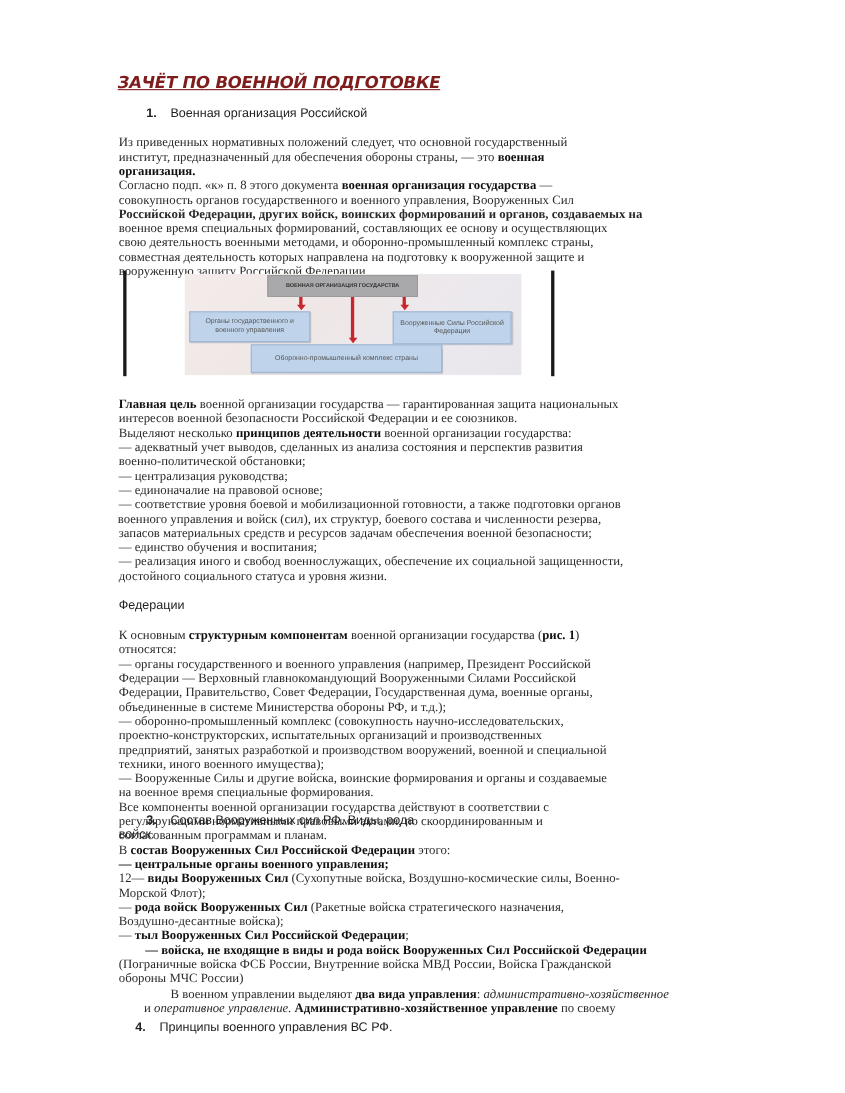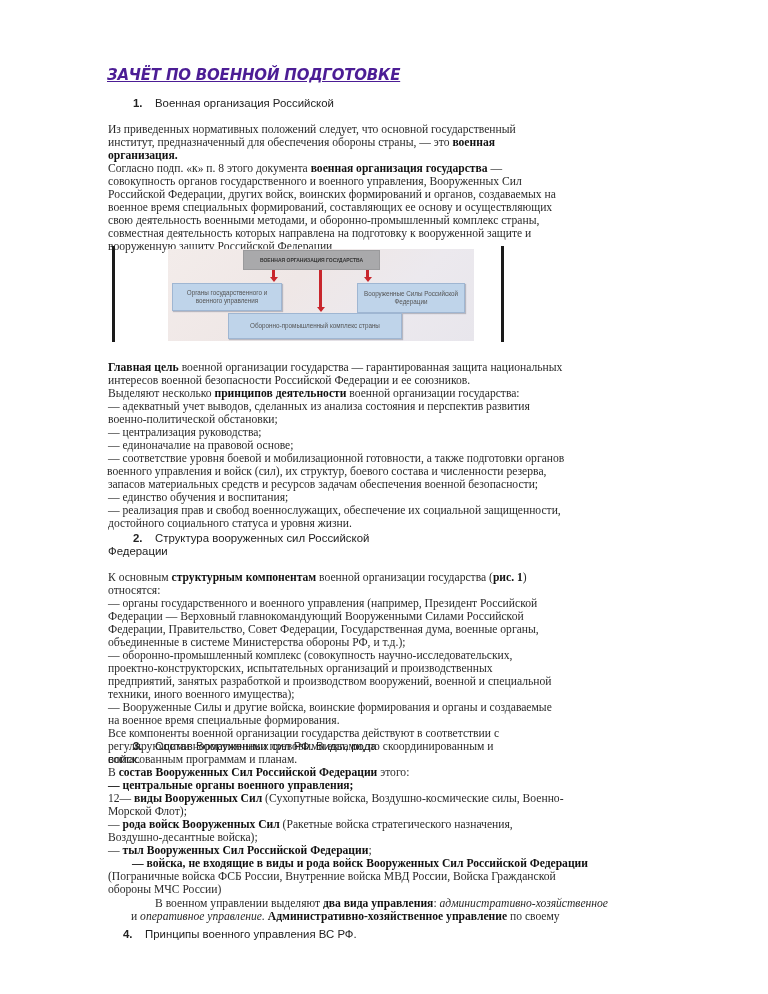--- a/index.html
+++ b/index.html
@@ -1,21 +1,21 @@
 <!DOCTYPE html>
 <html><head>
 <meta charset="utf-8">
 <style>
   html, body { margin:0; padding:0; background:#ffffff; }
   body { width:768px; height:994px; position:relative; overflow:hidden; color:#1a1a1a; }
   .page { position:absolute; left:0; top:0; width:768px; height:994px; background:#fff; }
   .title {
     position:absolute; left:107px; top:66px;
     font-family:"DejaVu Sans", sans-serif; font-weight:bold; font-style:italic;
-    font-size:15px; text-decoration:underline; letter-spacing:-0.2px; color:#4c1d95;
+    font-size:15px; text-decoration:underline; letter-spacing:-0.2px; color:#7f1d1d;
   }
   .line { position:absolute; left:108px; white-space:nowrap; line-height:13px; height:13px; }
   .serif { font-family:"Liberation Serif", serif; font-size:11.6px; color:#2a2a2a; }
   .sans { font-family:"Liberation Sans", sans-serif; font-size:11.4px; color:#222; }
   .hnum { font-weight:bold; display:inline-block; width:22px; }
   .b { font-weight:bold; color:#111; }
   .i { font-style:italic; }
   .figure { position:absolute; left:112px; top:246px; width:392px; height:96px; }
   .fig-bar { position:absolute; top:0; width:3px; height:96px; background:#1a1a1a; }
   .fig-frame { position:absolute; left:56px; top:3px; width:306px; height:92px;
@@ -41,21 +41,21 @@
   <div class="line sans" style="left:133px; top:97px;">
     <span class="hnum">1.</span><span>Военная организация Российской</span>
   </div>
 
   <div id="s1">
       <div class="line serif" style="top: 123px; left: 108px;"><span>Из приведенных нормативных положений следует, что основной государственный</span></div>
       <div class="line serif" style="top: 136px; left: 108px;"><span>институт, предназначенный для обеспечения обороны страны, — это </span><span class="b">военная</span></div>
       <div class="line serif" style="top: 149px; left: 108px;"><span class="b">организация.</span></div>
       <div class="line serif" style="top: 162px; left: 108px;"><span>Согласно подп. «к» п. 8 этого документа </span><span class="b">военная организация государства</span><span> —</span></div>
       <div class="line serif" style="top: 175px; left: 108px;"><span>совокупность органов государственного и военного управления, Вооруженных Сил</span></div>
-      <div class="line serif" style="top: 188px; left: 108px;"><span>Российской Федерации, других войск, воинских формирований и органов, создаваемых на</span></div>
+      <div class="line serif" style="top: 188px; left: 108px; font-weight: bold;"><span>Российской Федерации, других войск, воинских формирований и органов, создаваемых на</span></div>
       <div class="line serif" style="top: 201px; left: 108px;"><span>военное время специальных формирований, составляющих ее основу и осуществляющих</span></div>
       <div class="line serif" style="top: 214px; left: 108px;"><span>свою деятельность военными методами, и оборонно-промышленный комплекс страны,</span></div>
       <div class="line serif" style="top: 227px; left: 108px;"><span>совместная деятельность которых направлена на подготовку к вооруженной защите и</span></div>
       <div class="line serif" style="top: 240px; left: 108px;"><span>вооруженную защиту Российской Федерации</span></div>
     </div>
 
   <div class="figure">
     <div class="fig-bar" style="left:0;"></div>
     <div class="fig-bar" style="left:389px;"></div>
     <div class="fig-frame">
@@ -78,27 +78,24 @@
       <div class="line serif" style="top: 374px; left: 108px;"><span>интересов военной безопасности Российской Федерации и ее союзников.</span></div>
       <div class="line serif" style="top: 387px; left: 108px;"><span>Выделяют несколько </span><span class="b">принципов деятельности</span><span> военной организации государства:</span></div>
       <div class="line serif" style="top: 400px; left: 108px;"><span>— адекватный учет выводов, сделанных из анализа состояния и перспектив развития</span></div>
       <div class="line serif" style="top: 413px; left: 108px;"><span>военно-политической обстановки;</span></div>
       <div class="line serif" style="top: 426px; left: 108px;"><span>— централизация руководства;</span></div>
       <div class="line serif" style="top: 439px; left: 108px;"><span>— единоначалие на правовой основе;</span></div>
       <div class="line serif" style="top: 452px; left: 108px;"><span>— соответствие уровня боевой и мобилизационной готовности, а также подготовки органов</span></div>
       <div class="line serif" style="top: 465px; left: 107px;"><span>военного управления и войск (сил), их структур, боевого состава и численности резерва,</span></div>
       <div class="line serif" style="top: 478px; left: 108px;"><span>запасов материальных средств и ресурсов задачам обеспечения военной безопасности;</span></div>
       <div class="line serif" style="top: 491px; left: 108px;"><span>— единство обучения и воспитания;</span></div>
-      <div class="line serif" style="top: 504px; left: 108px;"><span>— реализация прав и свобод военнослужащих, обеспечение их социальной защищенности,</span></div>
+      <div class="line serif" style="top: 504px; left: 108px;"><span>— реализация иного и свобод военнослужащих, обеспечение их социальной защищенности,</span></div>
       <div class="line serif" style="top: 517px; left: 108px;"><span>достойного социального статуса и уровня жизни.</span></div>
     </div>
 
-  <div class="line sans" style="left:133px; top:532px;">
-    <span class="hnum">2.</span><span>Структура вооруженных сил Российской</span>
-  </div>
   <div class="line sans" style="top:545px;">Федерации</div>
 
   <div id="s2">
       <div class="line serif" style="top: 571px; left: 108px;"><span>К основным </span><span class="b">структурным компонентам</span><span> военной организации государства (</span><span class="b">рис. 1</span><span>)</span></div>
       <div class="line serif" style="top: 584px; left: 108px; text-align: center;"><span>относятся:</span></div>
       <div class="line serif" style="top: 597px; left: 108px;"><span>— органы государственного и военного управления (например, Президент Российской</span></div>
       <div class="line serif" style="top: 610px; left: 108px;"><span>Федерации — Верховный главнокомандующий Вооруженными Силами Российской</span></div>
       <div class="line serif" style="top: 623px; left: 108px;"><span>Федерации, Правительство, Совет Федерации, Государственная дума, военные органы,</span></div>
       <div class="line serif" style="top: 636px; left: 108px;"><span>объединенные в системе Министерства обороны РФ, и т.д.);</span></div>
       <div class="line serif" style="top: 649px; left: 108px;"><span>— оборонно-промышленный комплекс (совокупность научно-исследовательских,</span></div>

